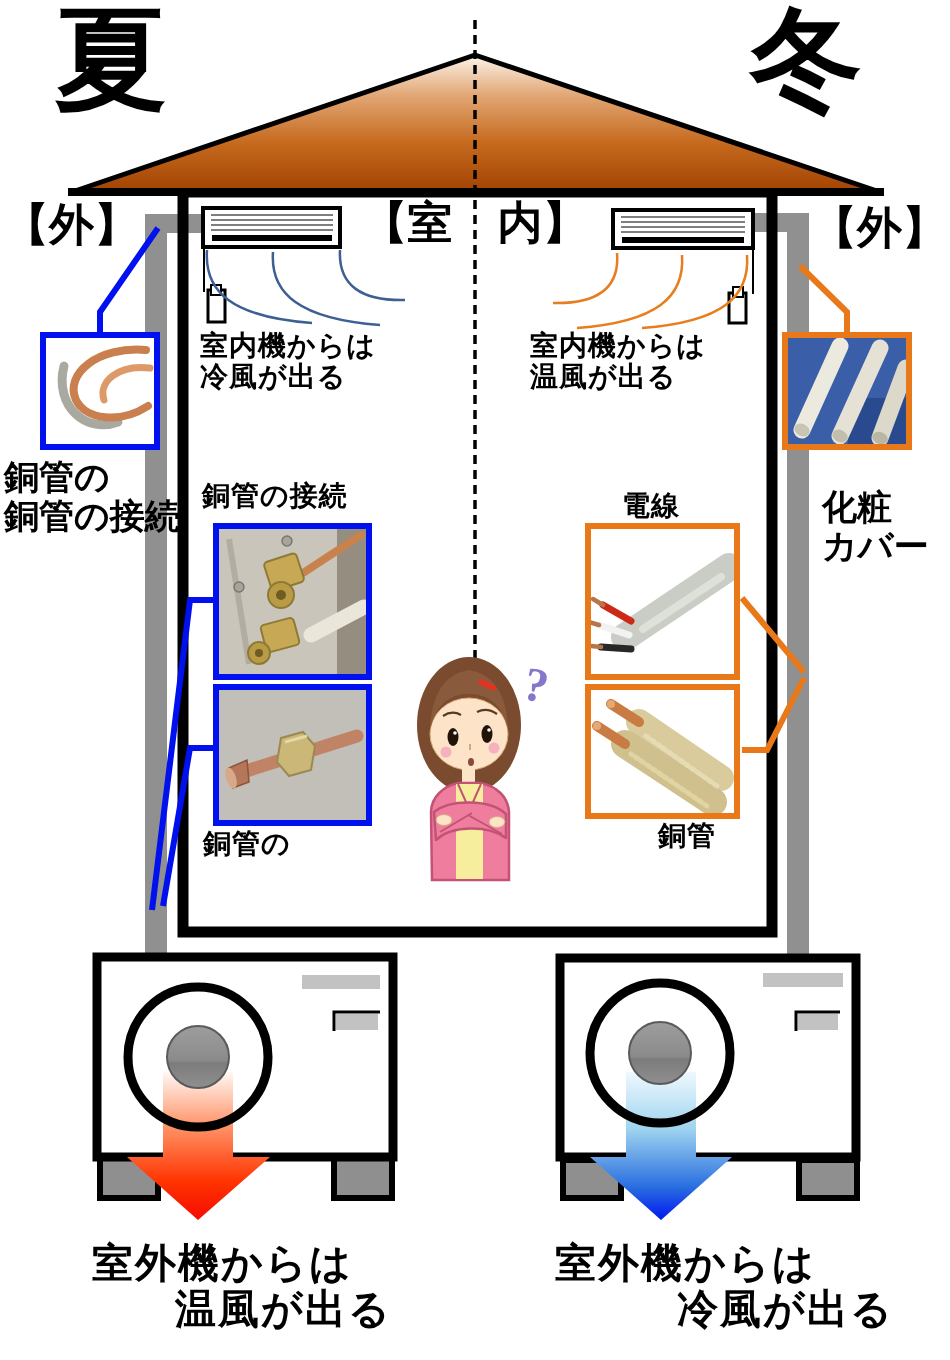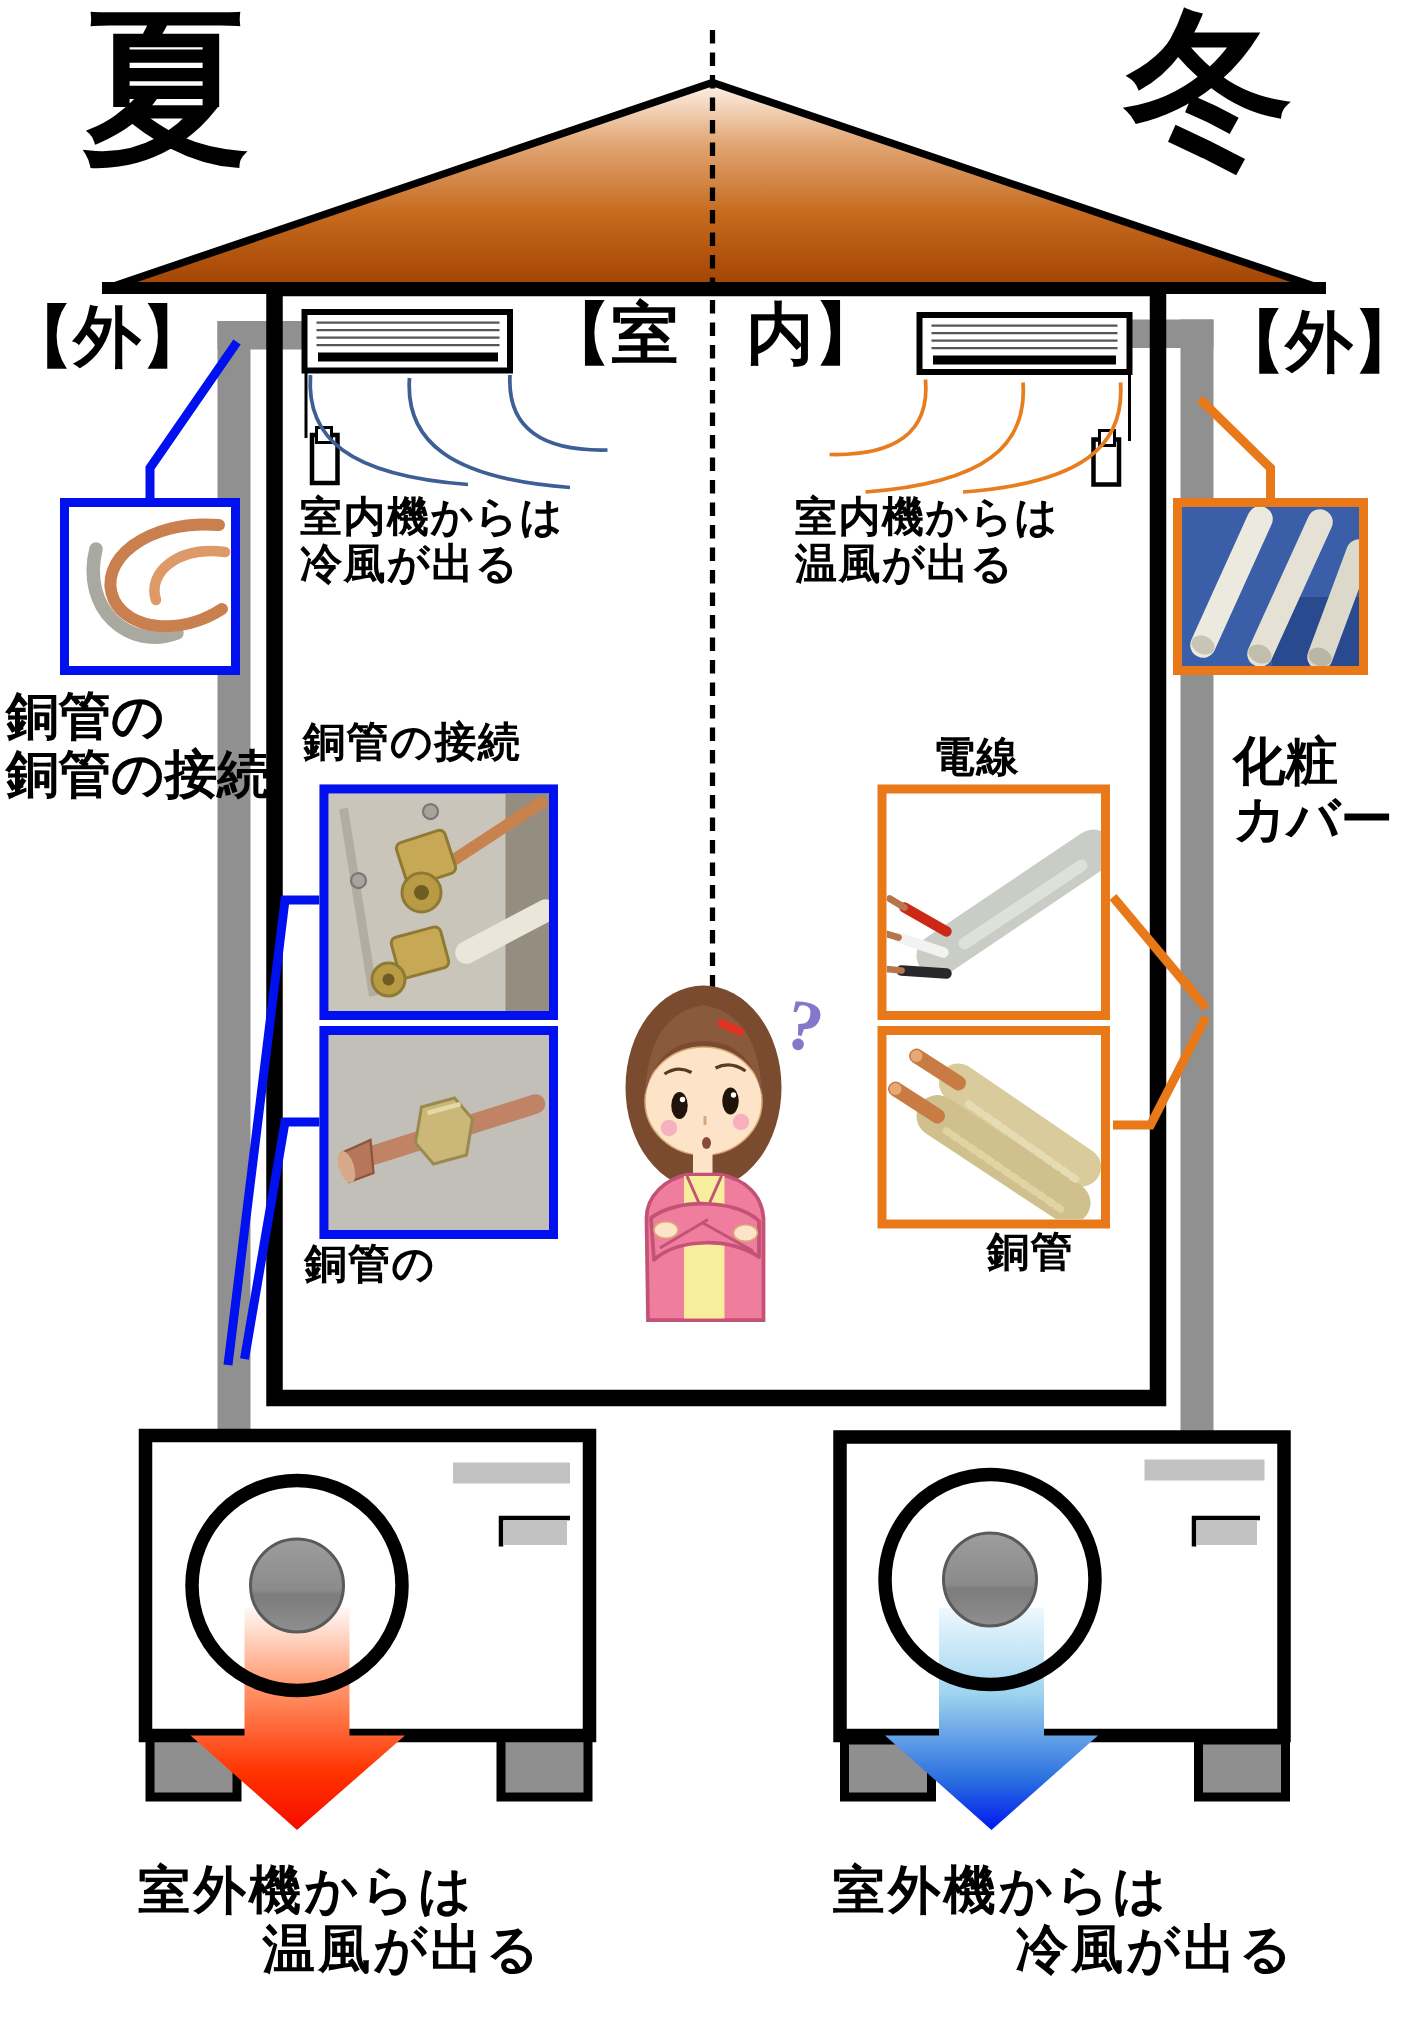--- a/index.html
+++ b/index.html
@@ -3,21 +3,21 @@
 <meta charset="utf-8">
 <style>
   html,body{margin:0;padding:0;background:#fff;}
   #canvas{position:relative;width:950px;height:1360px;background:#fff;overflow:hidden;
           font-family:"Liberation Serif","DejaVu Serif",serif;}
   #gfx{position:absolute;left:0;top:0;}
   .label{position:absolute;font-weight:bold;color:#000;white-space:nowrap;line-height:1.12;}
   .season{font-size:112px;line-height:1;}
   .zone{font-size:45px;}
   .txt40{font-size:28px;letter-spacing:1px;font-family:Liberation Serif, serif;}
-  .txt41{font-size:35px;letter-spacing:2px;}
+  .txt41{font-size:41px;letter-spacing:2px;}
   .txt35{font-size:35px;}
   .qmark{font-size:48px;color:#8577c9;transform:rotate(12deg);font-weight:bold;}
   .photo{position:absolute;box-sizing:border-box;overflow:hidden;}
   .photo.blue{border:6px solid #0010ee;}
   .photo.orange{border:6px solid #e87818;}
   .photo svg{display:block;}
 </style>
 </head>
 <body>
 

